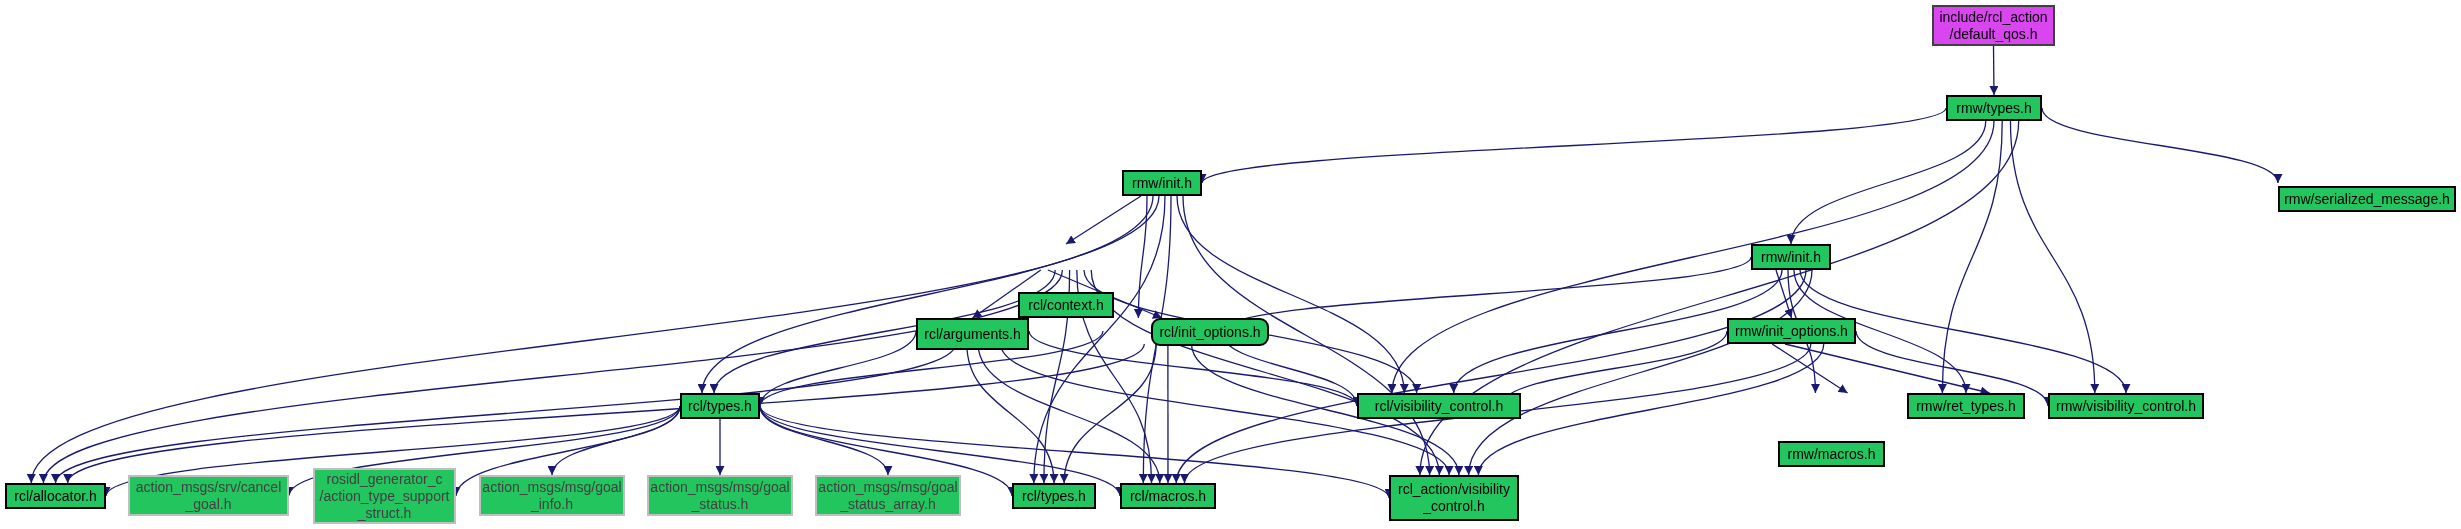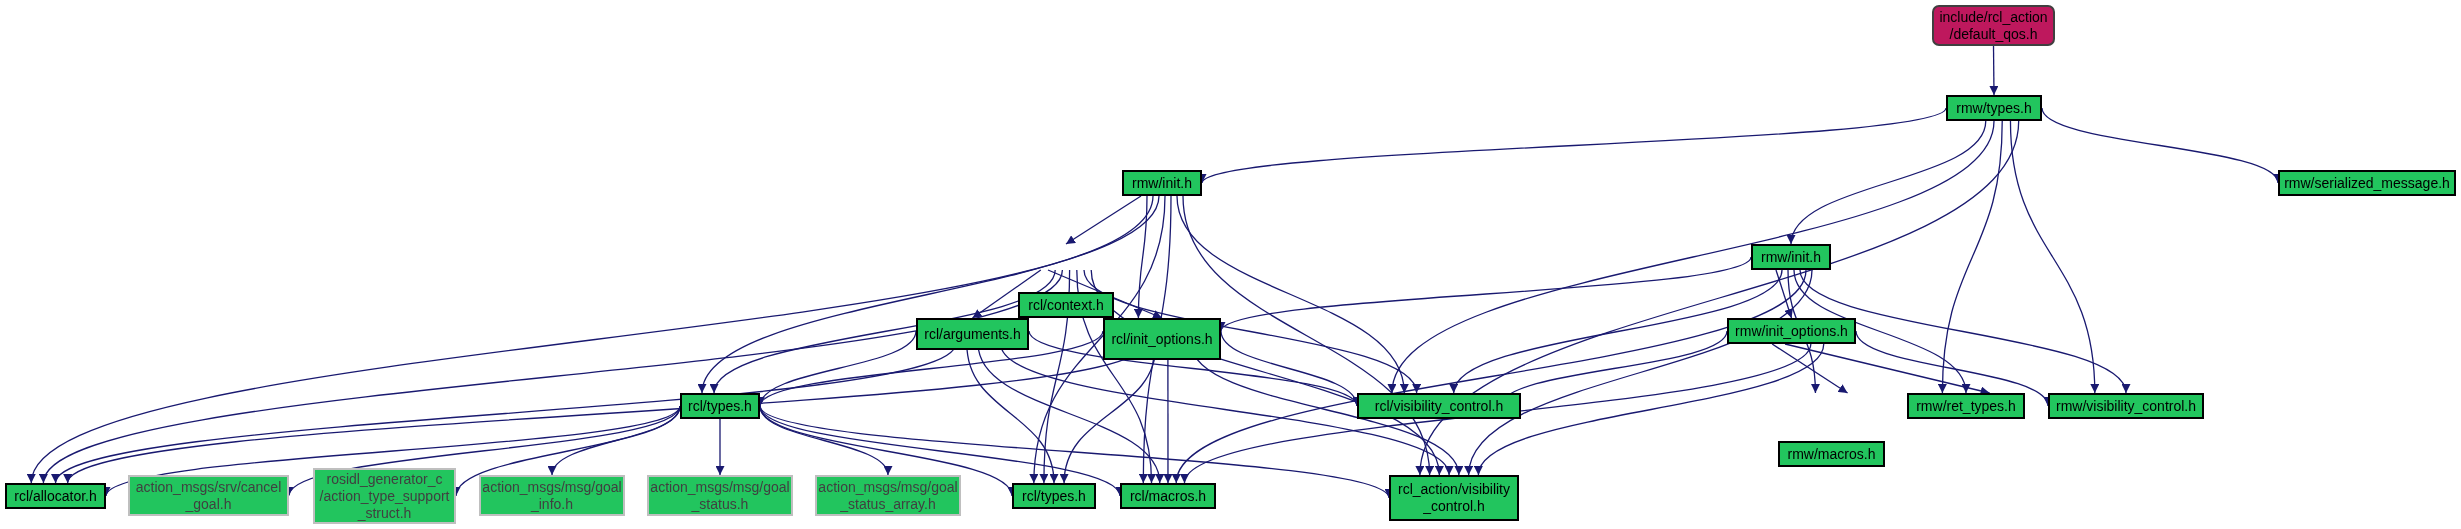--- a/index.html
+++ b/index.html
@@ -3,21 +3,21 @@
 <meta charset="utf-8">
 <style>
   html, body { margin: 0; padding: 0; background: #ffffff; }
   body { width: 2461px; height: 529px; position: relative; overflow: hidden;
          font-family: "Liberation Sans", "DejaVu Sans", sans-serif; }
   #graph { position: absolute; left: 0; top: 0; width: 2461px; height: 529px; }
   .node { position: absolute; box-sizing: border-box; background: #22c55e;
           border: 2px solid #000000; display: flex; align-items: center;
           justify-content: center; text-align: center; font-size: 14px;
           line-height: 17px; color: #000000; cursor: pointer; white-space: pre-line; }
-  .node.root { background: #be185d; border-color: #404040; cursor: default; border-radius: 7px; }
+  .node.root { background: #d946ef; border-color: #404040; cursor: default; }
   .node.external { border: 2px solid #bfbfbf; color: #404040; cursor: default; justify-content: center; }
   .node span { display: block; }
 </style>
 </head>
 <body>
 
 <svg id="graph" xmlns="http://www.w3.org/2000/svg" width="2461" height="529">
   <defs>
     <marker id="arrow" viewBox="0 0 10 10" refX="10" refY="5" markerWidth="9" markerHeight="9" orient="auto-start-reverse" markerUnits="userSpaceOnUse">
       <path d="M0,0 L10,5 L0,10 z" fill="#191970"></path>
@@ -84,25 +84,25 @@
       <path d="M760,406 C760,451 1120,451 1120,496" fill="none" stroke="#191970" stroke-width="1.3" marker-end="url(#arrow)"></path>
       <path d="M760,406 C760,452 1389,452 1389,498" fill="none" stroke="#191970" stroke-width="1.3" marker-end="url(#arrow)"></path>
     </g>
 </svg>
 
 <div id="nodes-layer">
   <div class="node root" style="left:1932px;top:5px;width:123px;height:41px;"><span>include/rcl_action
 /default_qos.h</span></div>
   <div class="node" style="left:1946px;top:95px;width:96px;height:26px;"><span>rmw/types.h</span></div>
   <div class="node" style="left:1122px;top:170px;width:80px;height:26px;"><span>rmw/init.h</span></div>
-  <div class="node" style="left:2278px;top:170px;width:178px;height:26px;"><span>rmw/serialized_message.h</span></div>
+  <div class="node" style="left:2278px;top:186px;width:178px;height:26px;"><span>rmw/serialized_message.h</span></div>
   <div class="node" style="left:1018px;top:244px;width:96px;height:26px;margin-top:48px;"><span>rcl/context.h</span></div>
   <div class="node" style="left:1751px;top:244px;width:80px;height:26px;"><span>rmw/init.h</span></div>
   <div class="node" style="left:916px;top:318px;width:113px;height:32px;"><span>rcl/arguments.h</span></div>
-  <div class="node" style="left:1103px;top:318px;width:118px;height:42px;"><span>rcl/init_options.h</span></div>
+  <div class="node" style="left:1151px;top:318px;width:118px;height:28px;border-radius:9px;"><span>rcl/init_options.h</span></div>
   <div class="node" style="left:1727px;top:318px;width:129px;height:26px;"><span>rmw/init_options.h</span></div>
   <div class="node" style="left:680px;top:393px;width:80px;height:26px;"><span>rcl/types.h</span></div>
   <div class="node" style="left:1357px;top:393px;width:164px;height:26px;"><span>rcl/visibility_control.h</span></div>
   <div class="node" style="left:1778px;top:393px;width:107px;height:26px;margin-top:48px;"><span>rmw/macros.h</span></div>
   <div class="node" style="left:1907px;top:393px;width:118px;height:26px;"><span>rmw/ret_types.h</span></div>
   <div class="node" style="left:2048px;top:393px;width:156px;height:26px;"><span>rmw/visibility_control.h</span></div>
   <div class="node" style="left:5px;top:483px;width:101px;height:26px;"><span>rcl/allocator.h</span></div>
   <div class="node external" style="left:128px;top:475px;width:161px;height:41px;"><span>action_msgs/srv/cancel
 _goal.h</span></div>
   <div class="node external" style="left:313px;top:468px;width:143px;height:56px;"><span>rosidl_generator_c

